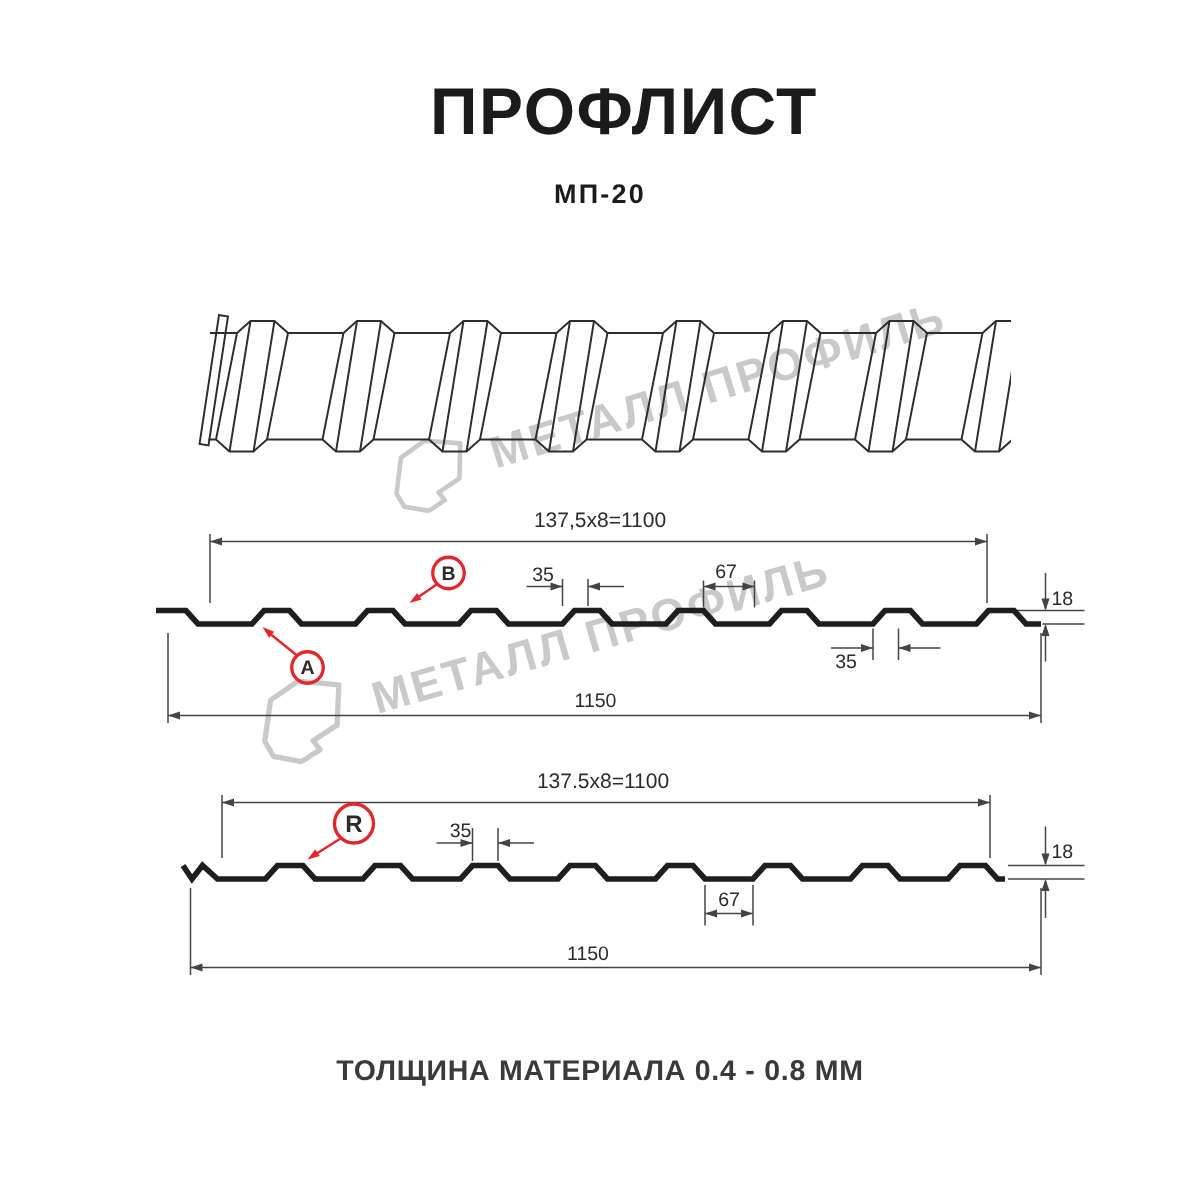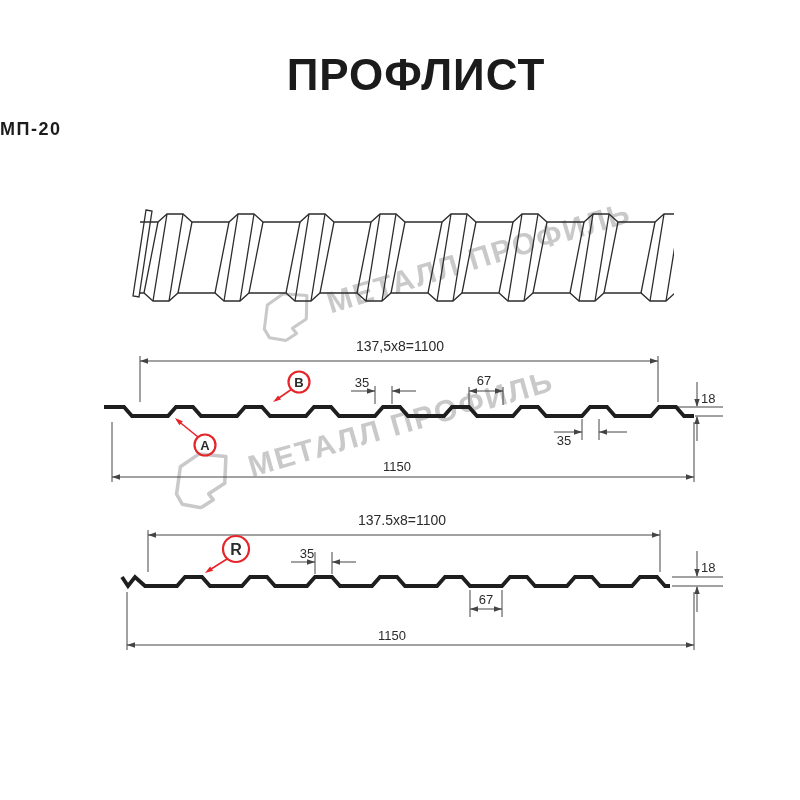--- a/index.html
+++ b/index.html
@@ -1,20 +1,20 @@
 <!DOCTYPE html>
 <html><head>
 <meta charset="utf-8">
 <style>
   html,body{margin:0;padding:0;background:#ffffff;}
   .page{position:relative;width:800px;height:800px;background:#fff;overflow:hidden;
         font-family:"Liberation Sans",sans-serif;}
   .title{position:absolute;top:50px;left:16px;width:800px;text-align:center;
          font-size:44px;font-weight:800;letter-spacing:1px;color:#1b1b1b;}
-  .subtitle{position:absolute;top:119px;left:0;width:800px;text-align:left;
+  .subtitle{position:absolute;top:119px;left:0;width:800px;text-align:center;
          font-size:18px;font-weight:700;letter-spacing:1.5px;color:#1b1b1b;}
   .footer{position:absolute;top:704px;left:0;width:800px;text-align:center;
          font-size:19px;font-weight:600;letter-spacing:0.5px;color:#3a3a3a;}
   .wm{position:absolute;display:flex;align-items:center;gap:10px;z-index:1;
       color:#c9c9c9;white-space:nowrap;}
   .wm .wmtext{font-size:30px;font-weight:600;letter-spacing:2px;}
   #wm1{left:259px;top:301px;transform:rotate(-17deg);transform-origin:0 50%;}
   #wm2{left:170px;top:462px;transform:rotate(-16deg);transform-origin:0 50%;}
   svg.drawing{position:absolute;left:0;top:0;z-index:2;}
   svg text{font-family:"Liberation Sans",sans-serif;fill:#2b2b2b;}
@@ -151,13 +151,14 @@
       <text class="dim" x="701" y="572" text-anchor="start">18</text>
       <text class="dim" x="392" y="640" text-anchor="middle">1150</text>
 
       <circle cx="236" cy="549" r="13" fill="none" stroke="#e5252a" stroke-width="2.2"></circle>
       <text class="redletterBig" x="236" y="554.5" text-anchor="middle" fill="#e5252a">R</text>
       <line x1="227" y1="559" x2="208" y2="571" stroke="#e5252a" stroke-width="1.6"></line>
       <polygon points="205,573 210.1,566.4 213.2,570.7" fill="#e5252a"></polygon>
     </g>
   </svg>
 
+  <div class="footer">ТОЛЩИНА МАТЕРИАЛА 0.4 - 0.8 ММ</div>
 </div>
 
 </body></html>

